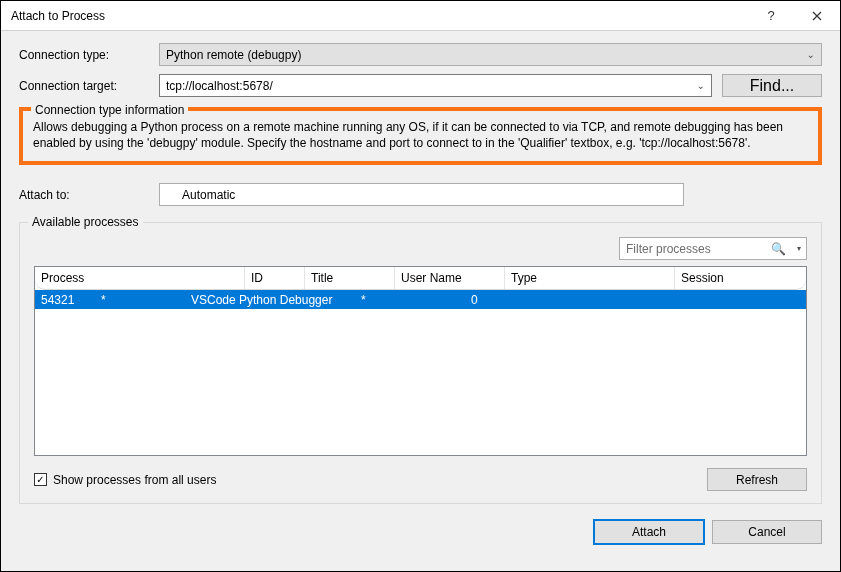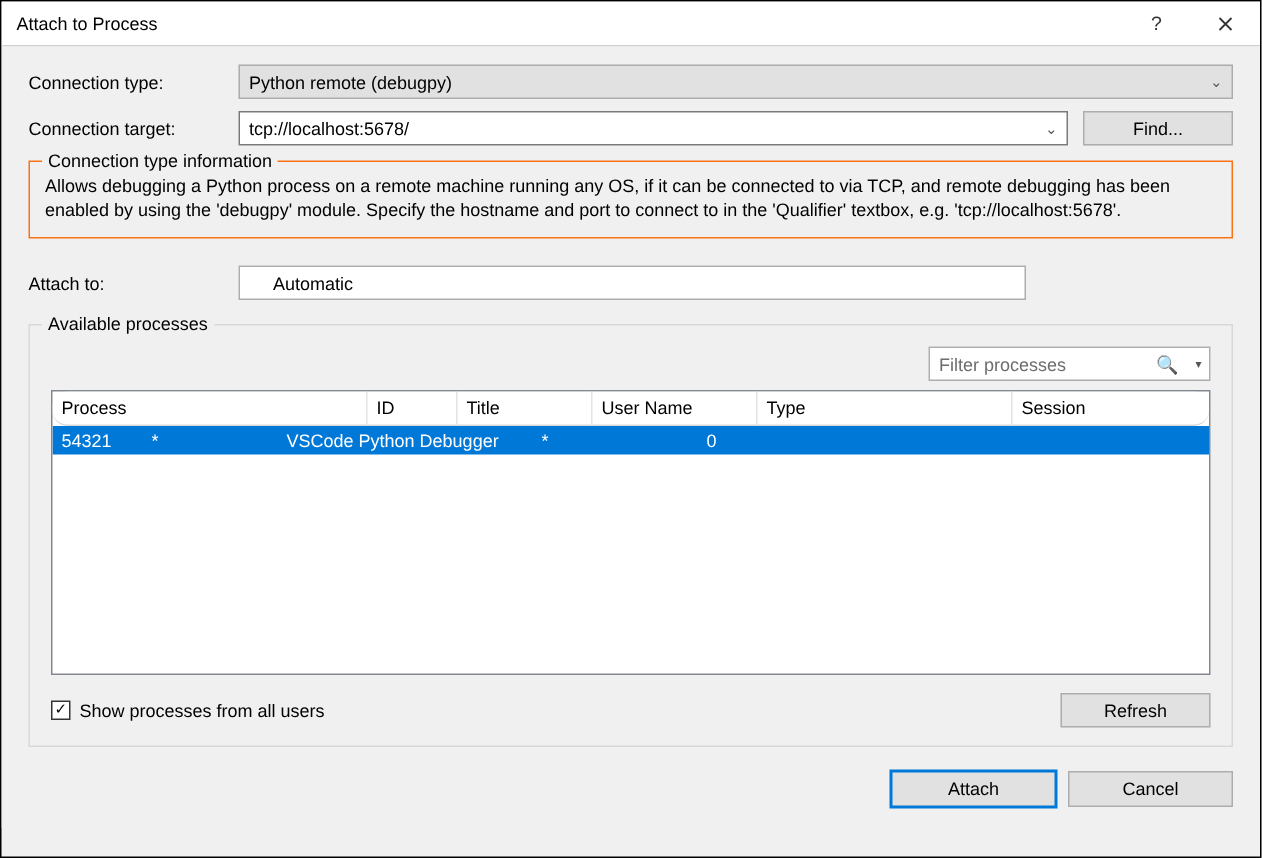--- a/index.html
+++ b/index.html
@@ -78,24 +78,24 @@
   }
   .find-btn {
     width: 100px;
     height: 23px;
     margin-left: 10px;
     border: 1px solid #adadad;
     background: #e1e1e1;
     display: flex;
     align-items: center;
     justify-content: center;
-    font-size: 12px;
+    font-size: 16px;
   }
   .fieldset {
-    border: 1px solid #f97316;
+    border: 4px solid #f97316;
     padding: 8px 10px 10px 10px;
     margin-bottom: 12px;
     position: relative;
   }
   .fieldset-legend {
     position: absolute;
     top: -8px;
     left: 8px;
     background: #f0f0f0;
     padding: 0 4px;

